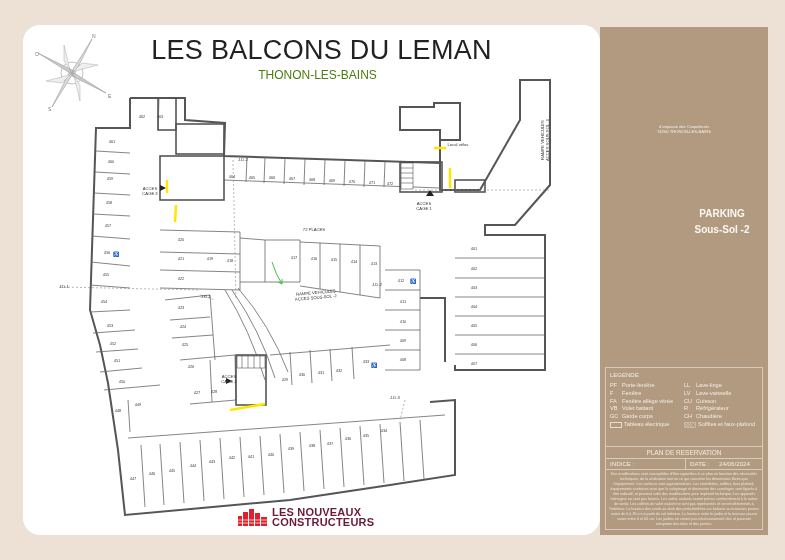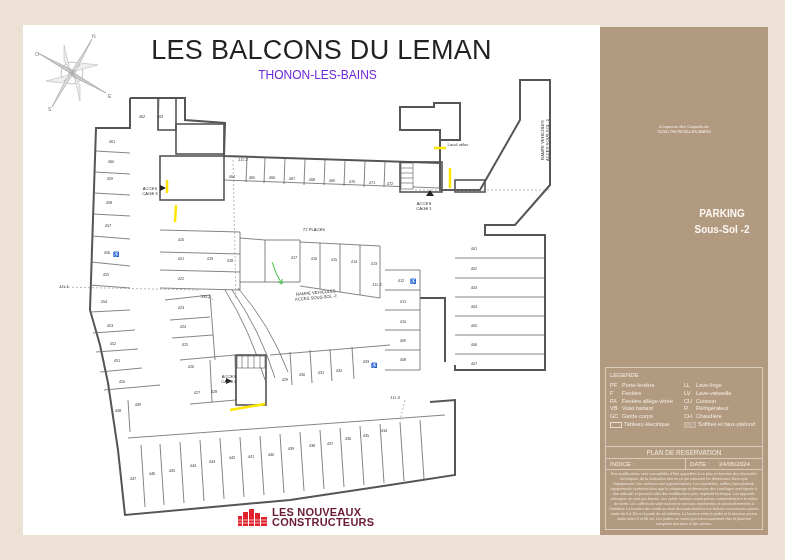--- a/index.html
+++ b/index.html
@@ -1,21 +1,21 @@
 <!DOCTYPE html>
 <html><head>
 <meta charset="utf-8">
 <style>
   html, body { margin:0; padding:0; }
   body { width:785px; height:560px; background:#ece1d4; position:relative; overflow:hidden;
          font-family:"Liberation Sans", sans-serif; }
-  .sheet { position:absolute; left:23px; top:25px; width:577px; height:510px; background:#ffffff; }
+  .sheet { position:absolute; left:23px; top:25px; width:577px; height:510px; background:#ffffff;border-radius:17px; }
   .title { position:absolute; left:0; top:10px; width:100%; text-align:center; font-size:27px; color:#222;
            letter-spacing:0.3px; padding-left:20px; box-sizing:border-box; }
-  .subtitle { position:absolute; left:0; top:43px; width:100%; text-align:center; font-size:12px; color:#6d28d9;
+  .subtitle { position:absolute; left:0; top:43px; width:100%; text-align:center; font-size:12px; color:#4d7c0f;
               padding-left:12px; box-sizing:border-box; }
   .plan { position:absolute; left:0; top:0; }
   .panel { position:absolute; left:600px; top:27px; width:168px; height:508px; background:#b29a80; color:#fff; }
   .addr { position:absolute; left:0; top:97px; width:100%; text-align:center; font-size:4.2px; line-height:5px; color:#f5efe8; }
   .level { position:absolute; left:0; top:179px; width:100%; text-align:center; font-size:10px; font-weight:bold; line-height:16px; color:#fbf7f2;padding-left:38px; }
   .legend { position:absolute; left:5px; top:340px; width:158px; height:163px; border:1px solid #d9cbbb; box-sizing:border-box; }
   .legend-head { font-size:6px; color:#f3ebe2; margin:4px 0 0 4px; }
   .leg-grid { position:absolute; left:4px; top:14px; width:150px; font-size:5.6px; line-height:7.8px; color:#f3ebe2; }
   .leg-row { display:flex; }
   .leg-row span { display:inline-block; }

